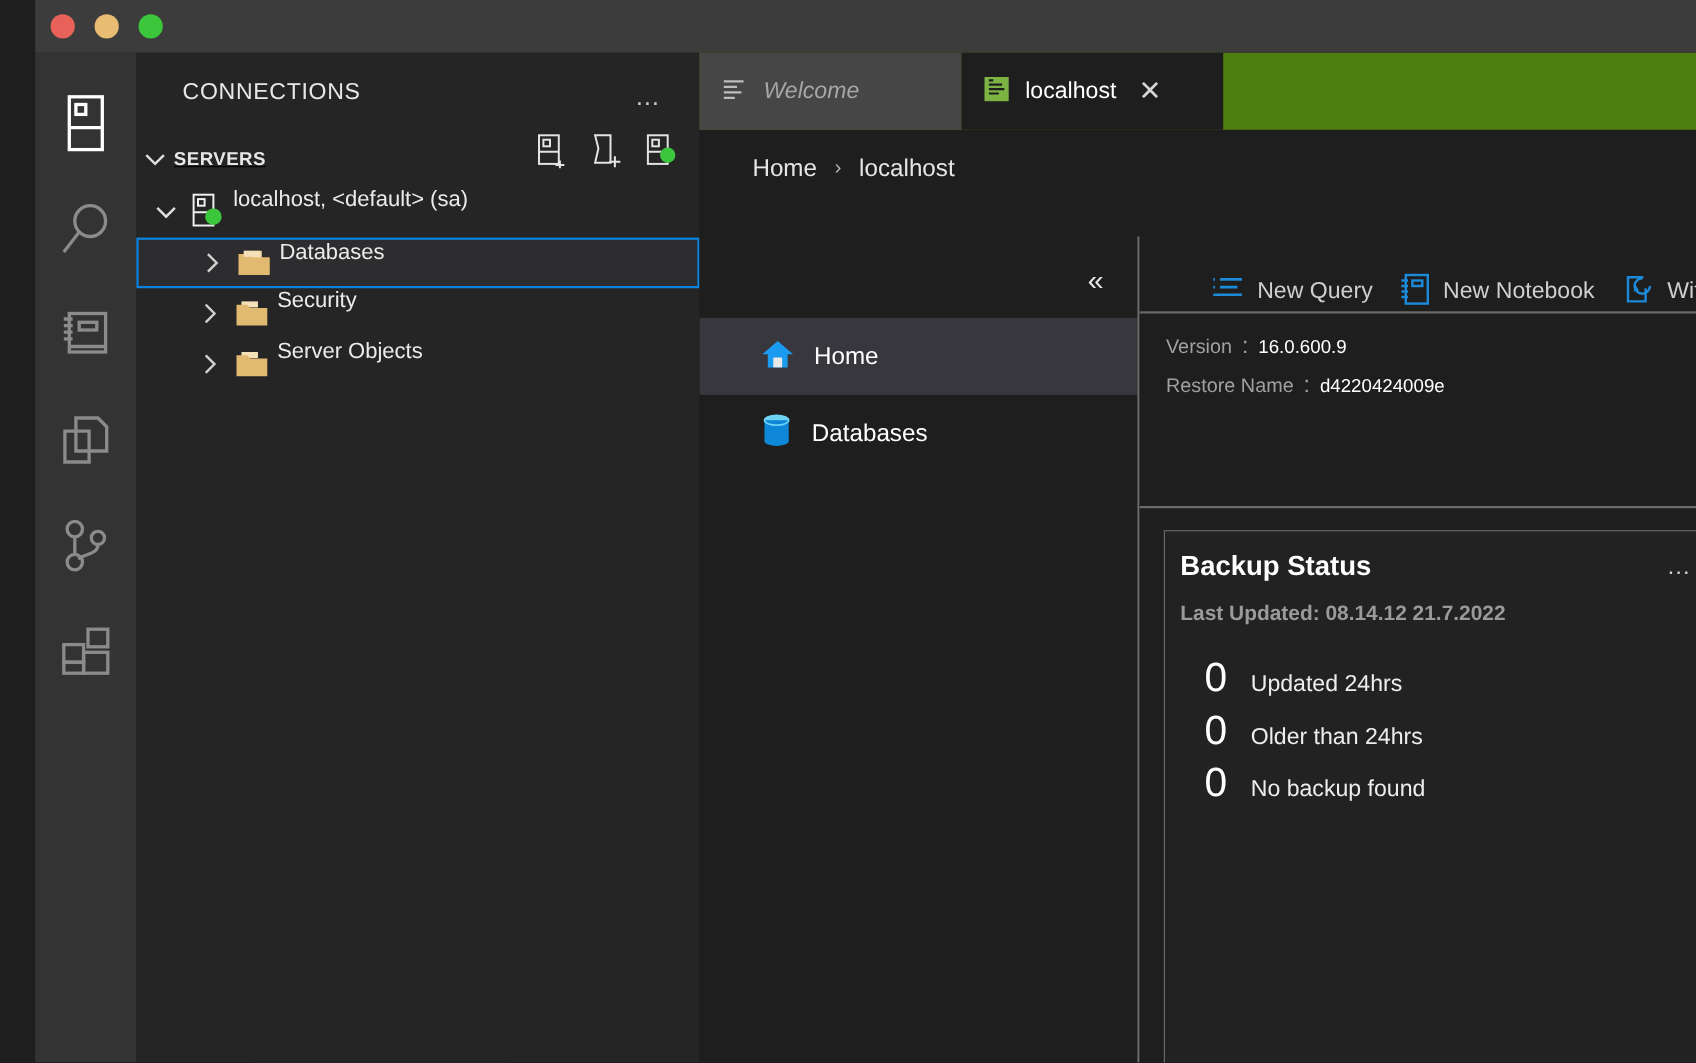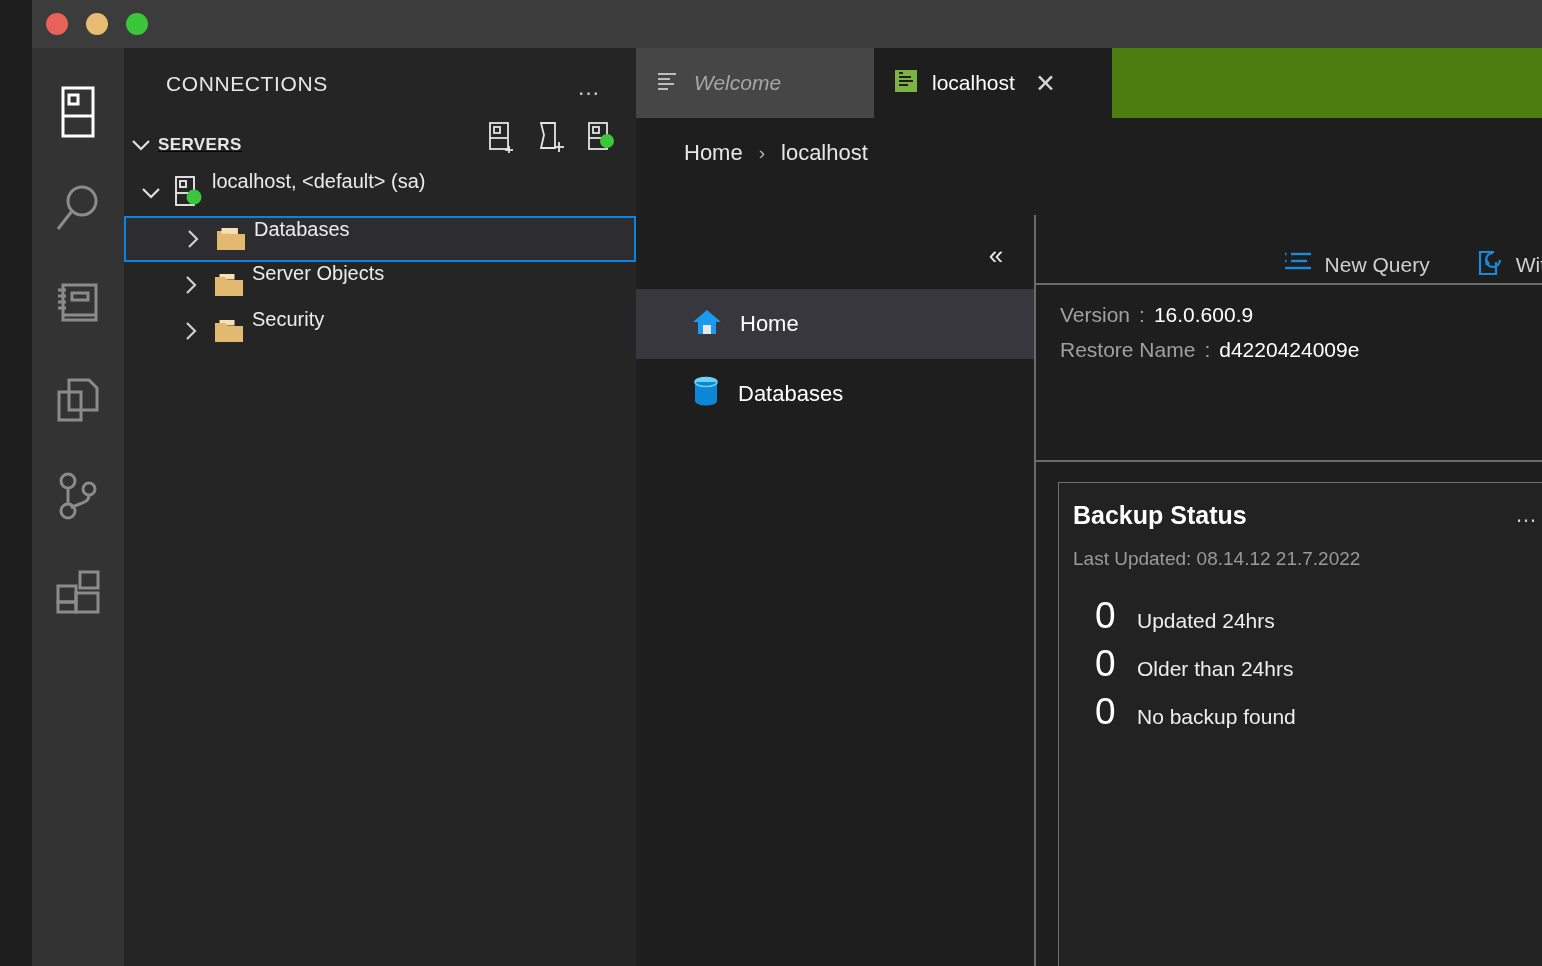--- a/index.html
+++ b/index.html
@@ -125,36 +125,36 @@
   .dash-main { position: absolute; left: 400px; top: 167px; width: 538px; height: 751px; background: #1e1e1e; }
 
   .toolbar { position: absolute; left: 0; top: 16px; width: 540px; height: 68px; display: flex; align-items: center; justify-content: flex-end; }
   .tb-btn { display: flex; align-items: center; cursor: pointer; height: 68px; padding: 0 2px; }
   .tb-btn .tbl { font-size: 21px; color: #cfcfcf; margin-left: 12px; white-space: nowrap; }
   .tb-sep { width: 20px; }
   .hdiv { position: absolute; left: 0; top: 68px; width: 538px; height: 2px; background: #6b6b6b; }
 
   .props { position: absolute; left: 24px; top: 88px; }
   .prop-row { display: flex; align-items: baseline; margin-bottom: 11px; }
-  .prop-key { font-size: 21px; color: #a0a0a0; }
+  .prop-key { font-size: 18px; color: #a0a0a0; }
   .prop-colon { font-size: 21px; color: #a0a0a0; margin: 0 9px; }
-  .prop-val { font-size: 21px; color: #ffffff; }
+  .prop-val { font-size: 17px; color: #ffffff; }
 
   .hdiv2 { position: absolute; left: 0; top: 245px; width: 538px; height: 2px; background: #6b6b6b; }
 
   .card {
     position: absolute; left: 22px; top: 267px; width: 500px; height: 507px;
     border: 1px solid #6e6e6e; background: #222222;
   }
   .card-title { position: absolute; left: 14px; top: 18px; font-size: 25px; font-weight: bold; color: #ffffff; }
   .card-more {
     position: absolute; right: 14px; top: 20px; color: #cfcfcf;
     font-size: 22px; letter-spacing: 2px; line-height: 16px; cursor: pointer; padding: 4px;
   }
-  .card-sub { position: absolute; left: 14px; top: 65px; font-size: 19px; color: #9a9a9a; }
+  .card-sub { position: absolute; left: 14px; top: 65px; font-size: 19px; color: #9a9a9a; font-weight: bold; }
   .stats { position: absolute; left: 36px; top: 112px; }
   .stat { display: flex; align-items: baseline; margin-bottom: 6px; }
   .stat-num { font-size: 37px; color: #ffffff; font-weight: 300; min-width: 30px; }
   .stat-lbl { font-size: 21px; color: #ededed; margin-left: 12px; }
 </style>
 </head>
 <body>
 
 <div class="app">
 
@@ -315,36 +315,36 @@
           <svg width="14" height="20" viewBox="0 0 14 20" fill="none">
             <path d="M3 2 L11 10 L3 18" stroke="#cfcfcf" stroke-width="2.2" fill="none"></path>
           </svg>
         </span>
         <span class="ico">
           <svg class="folder-ico" width="30" height="26" viewBox="0 0 30 26" fill="none">
             <rect x="5.5" y="2" width="15" height="5.5" fill="#f5e0b8"></rect>
             <path d="M1 5 H11 L13.5 8 H29 V24 H1 Z" fill="#e2b970"></path>
           </svg>
         </span>
-        <span class="lbl">Server Objects</span>
+        <span class="lbl">Security</span>
       </div>
 
       <div class="trow indent1">
         <span class="chev">
           <svg width="14" height="20" viewBox="0 0 14 20" fill="none">
             <path d="M3 2 L11 10 L3 18" stroke="#cfcfcf" stroke-width="2.2" fill="none"></path>
           </svg>
         </span>
         <span class="ico">
           <svg class="folder-ico" width="30" height="26" viewBox="0 0 30 26" fill="none">
             <rect x="5.5" y="2" width="15" height="5.5" fill="#f5e0b8"></rect>
             <path d="M1 5 H11 L13.5 8 H29 V24 H1 Z" fill="#e2b970"></path>
           </svg>
         </span>
-        <span class="lbl">Security</span>
+        <span class="lbl">Server Objects</span>
       </div>
 
     </div>
   </div>
 
   <div class="editor">
 
     <div class="tabbar">
 
       <div class="tab inactive">
@@ -418,20 +418,33 @@
               <line x1="8" y1="4" x2="28" y2="4" stroke="#1c8ad8" stroke-width="2.4"></line>
               <line x1="8" y1="11" x2="24" y2="11" stroke="#1c8ad8" stroke-width="2.4"></line>
               <line x1="2" y1="18" x2="28" y2="18" stroke="#1c8ad8" stroke-width="2.4"></line>
               <line x1="2" y1="4" x2="3.5" y2="4" stroke="#1c8ad8" stroke-width="2.4"></line>
               <line x1="2" y1="11" x2="3.5" y2="11" stroke="#1c8ad8" stroke-width="2.4"></line>
             </svg>
           </span>
           <span class="tbl">New Query</span>
         </div>
         <div class="tb-sep"></div>
+        <div class="tb-btn">
+          <span>
+            <svg width="28" height="30" viewBox="0 0 28 30" fill="none">
+              <rect x="6" y="2" width="20" height="26" stroke="#1c8ad8" stroke-width="2.2"></rect>
+              <rect x="12" y="7" width="9" height="5" stroke="#1c8ad8" stroke-width="2.2"></rect>
+              <line x1="2" y1="7" x2="8" y2="7" stroke="#1c8ad8" stroke-width="2.2"></line>
+              <line x1="2" y1="12" x2="8" y2="12" stroke="#1c8ad8" stroke-width="2.2"></line>
+              <line x1="2" y1="17" x2="8" y2="17" stroke="#1c8ad8" stroke-width="2.2"></line>
+              <line x1="2" y1="22" x2="8" y2="22" stroke="#1c8ad8" stroke-width="2.2"></line>
+            </svg>
+          </span>
+          <span class="tbl">New Notebook</span>
+        </div>
         <div class="tb-sep"></div>
         <div class="tb-btn">
           <span>
             <svg width="30" height="30" viewBox="0 0 30 30" fill="none">
               <path d="M20 4 H6 V26 H22 V14" stroke="#1c8ad8" stroke-width="2.2" fill="none"></path>
               <path d="M26 12 A7 7 0 1 1 19 5" stroke="#1c8ad8" stroke-width="2.2" fill="none"></path>
               <path d="M13 11 L16 16 L11 17 Z" fill="#1c8ad8"></path>
             </svg>
           </span>
           <span class="tbl">Within</span>

